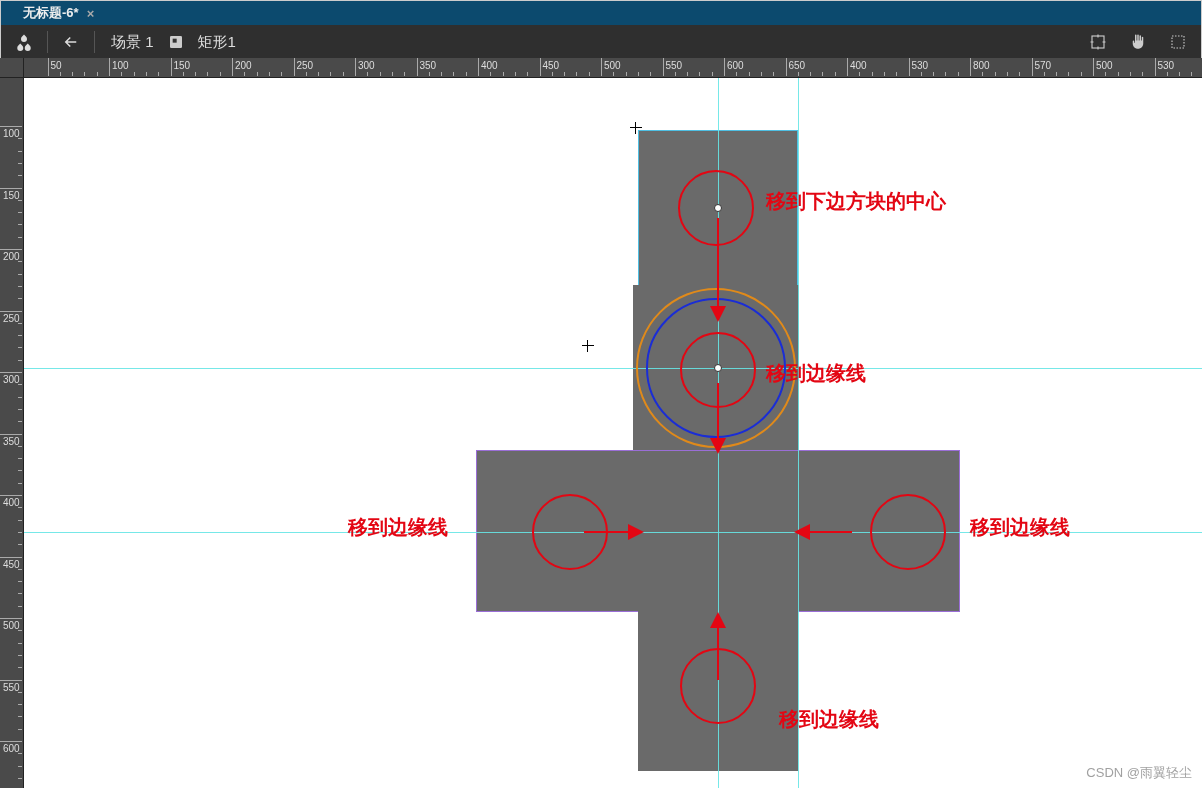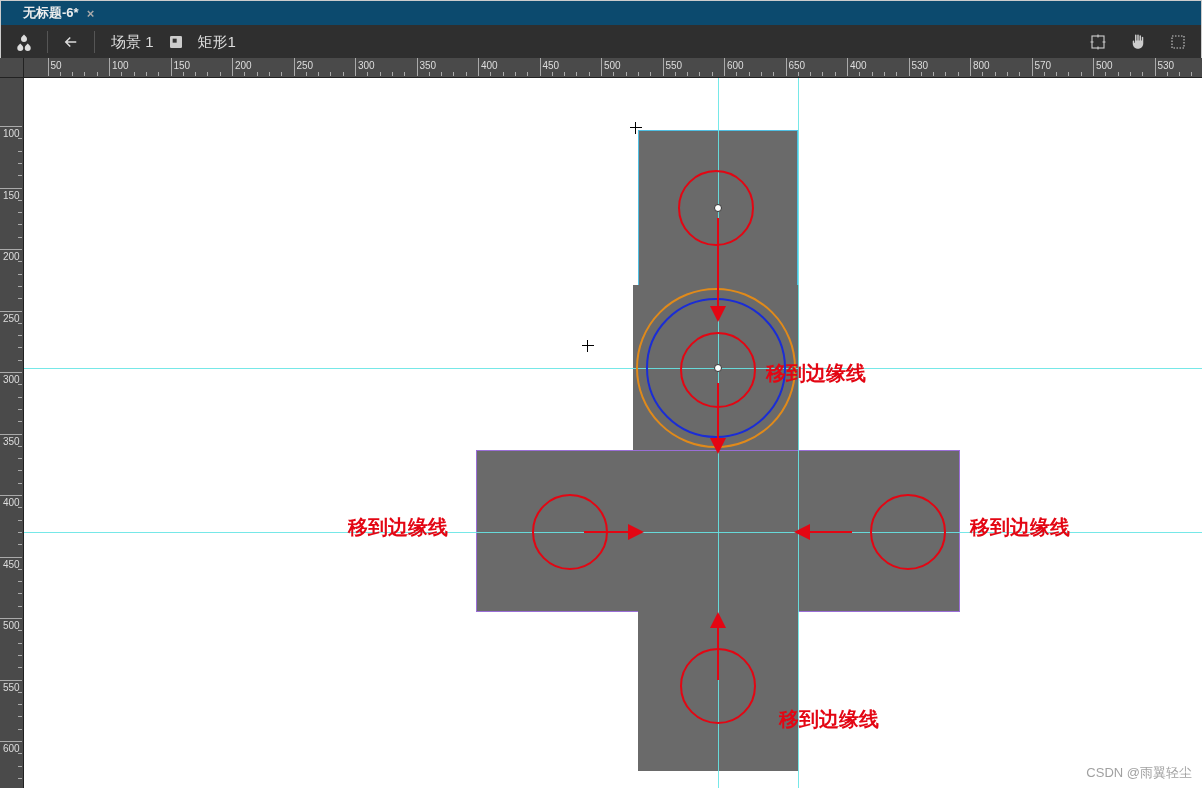--- a/index.html
+++ b/index.html
@@ -421,20 +421,21 @@
       </defs>
       <g stroke="#e30613" stroke-width="2" fill="none" marker-end="url(#ah)">
           <line x1="694" y1="140" x2="694" y2="238"></line>
           <line x1="694" y1="305" x2="694" y2="370"></line>
           <line x1="560" y1="454" x2="614" y2="454"></line>
           <line x1="828" y1="454" x2="776" y2="454"></line>
           <line x1="694" y1="602" x2="694" y2="540"></line>
         </g>
     </svg>
 
+    <div class="anno-text" id="at1" style="left: 742px; top: 110px;">移到下边方块的中心</div>
     <div class="anno-text" id="at2" style="left: 742px; top: 282px;">移到边缘线</div>
     <div class="anno-text" id="at3" style="left: 324px; top: 436px;">移到边缘线</div>
     <div class="anno-text" id="at4" style="left: 946px; top: 436px;">移到边缘线</div>
     <div class="anno-text" id="at5" style="left: 755px; top: 628px;">移到边缘线</div>
 
     <div class="watermark">CSDN @雨翼轻尘</div>
   </div>
 </div>
 
 </body></html>

